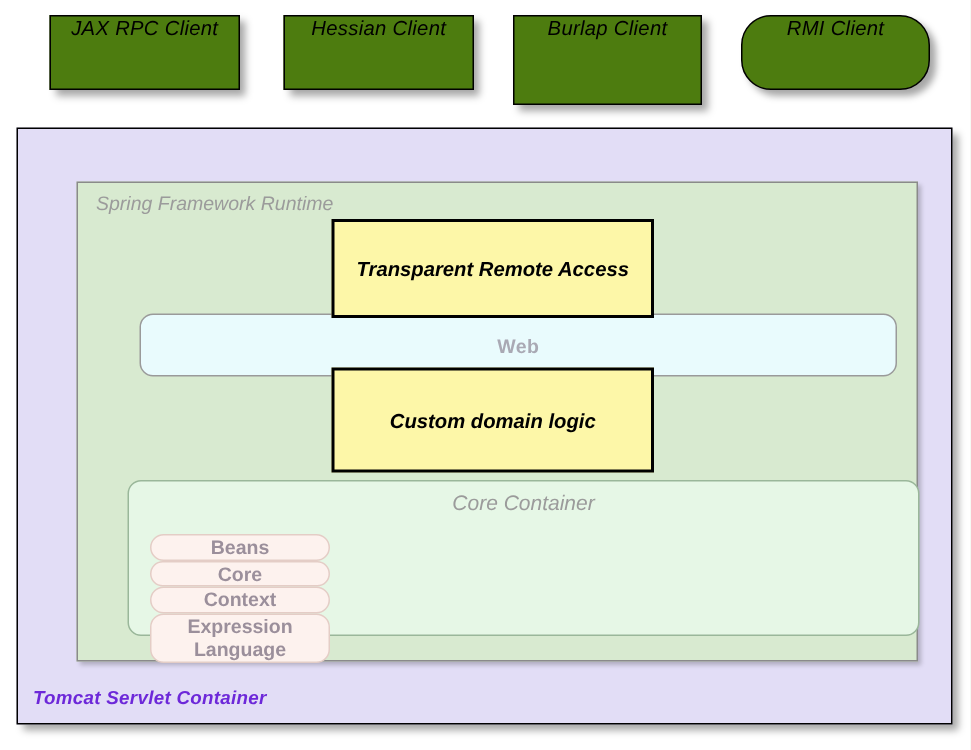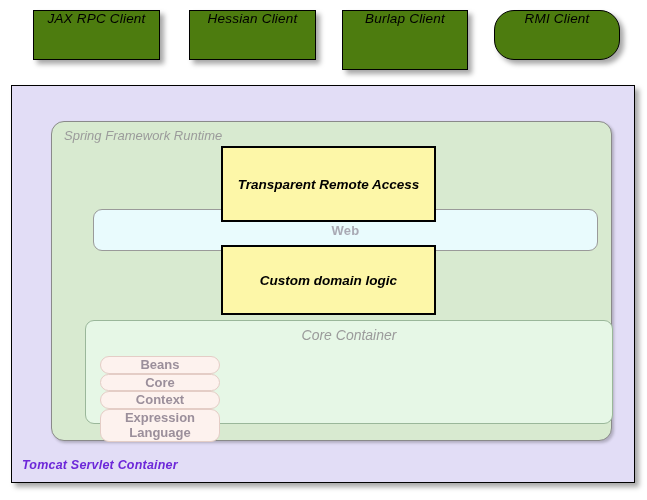--- a/index.html
+++ b/index.html
@@ -74,21 +74,21 @@
 
   
   #spring-runtime {
     position: absolute;
     left: 39px;      
     top: 35px;       
     width: 561px;
     height: 320px;
     background: #d8ead0;
     border: 1px solid #8a8a8a;
-    border-radius: 13px;
+    border-radius: 0;
     box-sizing: border-box;
     box-shadow: 2px 2px 3px rgba(0, 0, 0, 0.22);
   }
   #spring-runtime-label {
     position: absolute;
     left: 12px;
     top: 6px;
     font-size: 13px;
     font-style: italic;
     color: #9b9b9b;
@@ -180,21 +180,21 @@
     justify-content: center;
     z-index: 5;
   }
   .overlay-box .label {
     font-size: 13.5px;
     font-weight: bold;
     font-style: italic;
     color: #000000;
     white-space: nowrap;
   }
-  #overlay-remote { left: 221px; top: 146px; width: 215px; height: 76px; }
+  #overlay-remote { left: 221px; top: 146px; width: 215px; height: 66px; }
   #overlay-domain { left: 221px; top: 245px; width: 215px; height: 70px; }
 </style>
 </head>
 <body>
 
 <div id="diagram">
 
   <div class="client-box" id="client-0">
     <span class="label">JAX RPC Client</span>
   </div>

